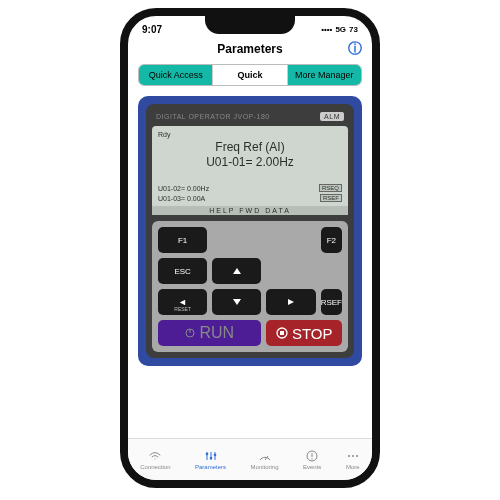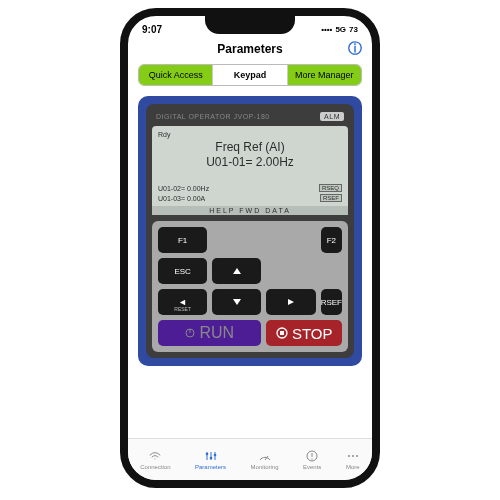--- a/index.html
+++ b/index.html
@@ -59,21 +59,21 @@
     border: 1px solid #bbb;
     border-radius: 6px;
     overflow: hidden;
     background: #f3f3f3;
   }
   .seg > div {
     flex: 1;
     font-size: 9px;
     text-align: center;
     padding: 5px 0;
-    background: #84cc16;
+    background: #14b8a6;
   }
   .seg > div.active { background: #fff; font-weight: 600; }
   .seg > div + div { border-left: 1px solid #ccc; }
 
   .device-frame {
     margin: 6px 10px;
     background: #2f4aa0;
     border-radius: 10px;
     padding: 8px;
   }
@@ -183,21 +183,21 @@
   </div>
 
   <div class="nav-bar">
     <span>Parameters</span>
     <span class="nav-info">ⓘ</span>
   </div>
 
   <div class="seg-wrap">
     <div class="seg">
       <div>Quick Access</div>
-      <div class="active">Keypad</div>
+      <div class="active">Quick</div>
       <div>More Manager</div>
     </div>
   </div>
 
   <div class="device-frame">
     <div class="device-inner">
       <div class="device-header">
         <span>DIGITAL OPERATOR JVOP-180</span>
         <span class="alm">ALM</span>
       </div>

